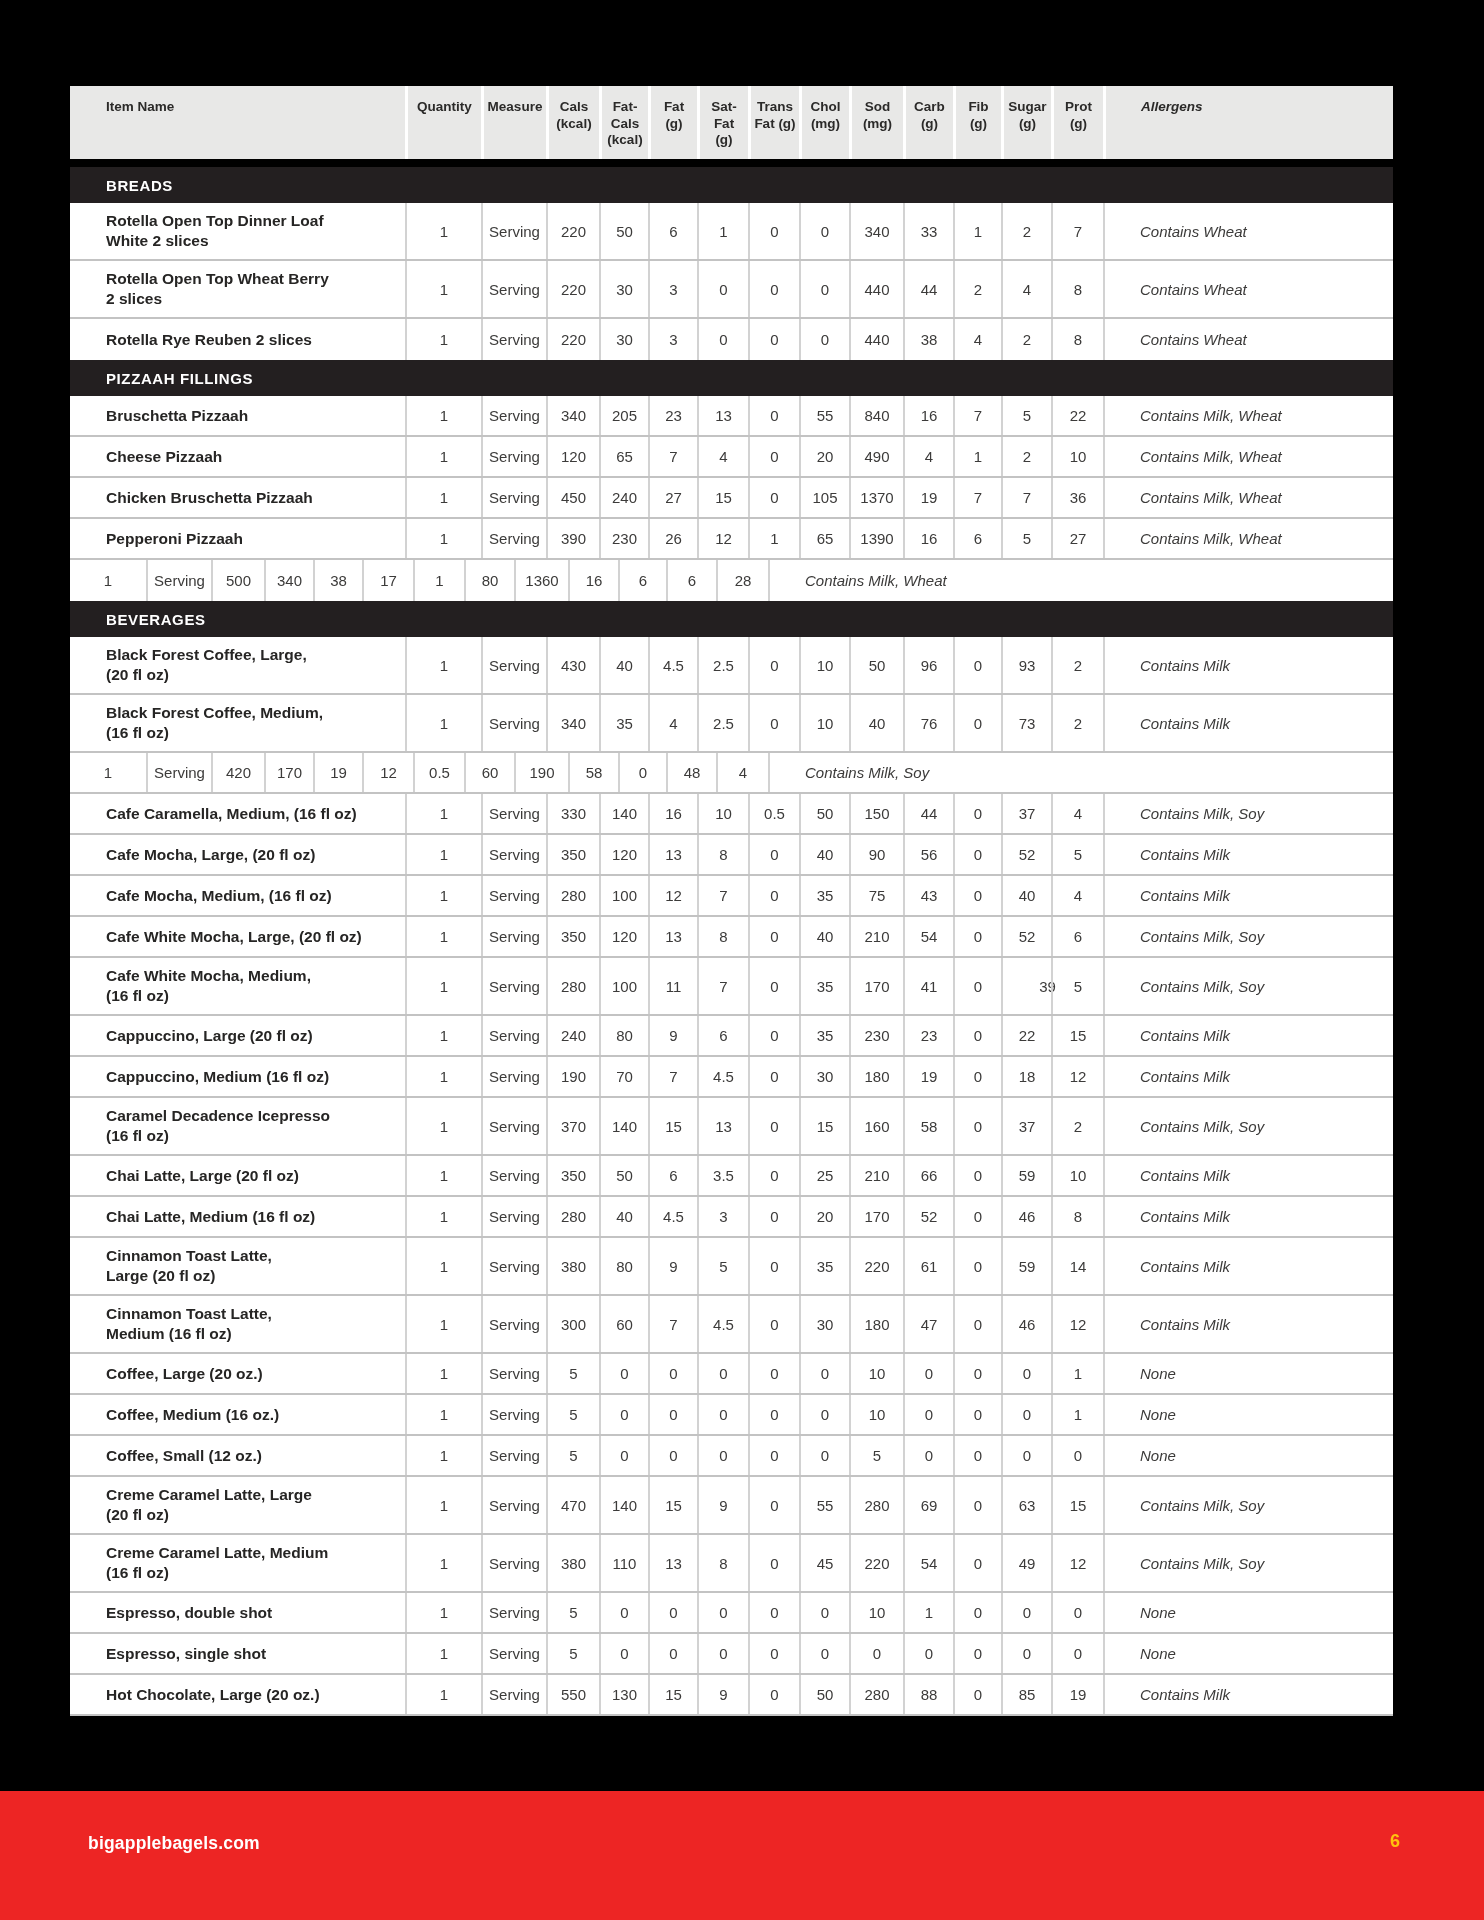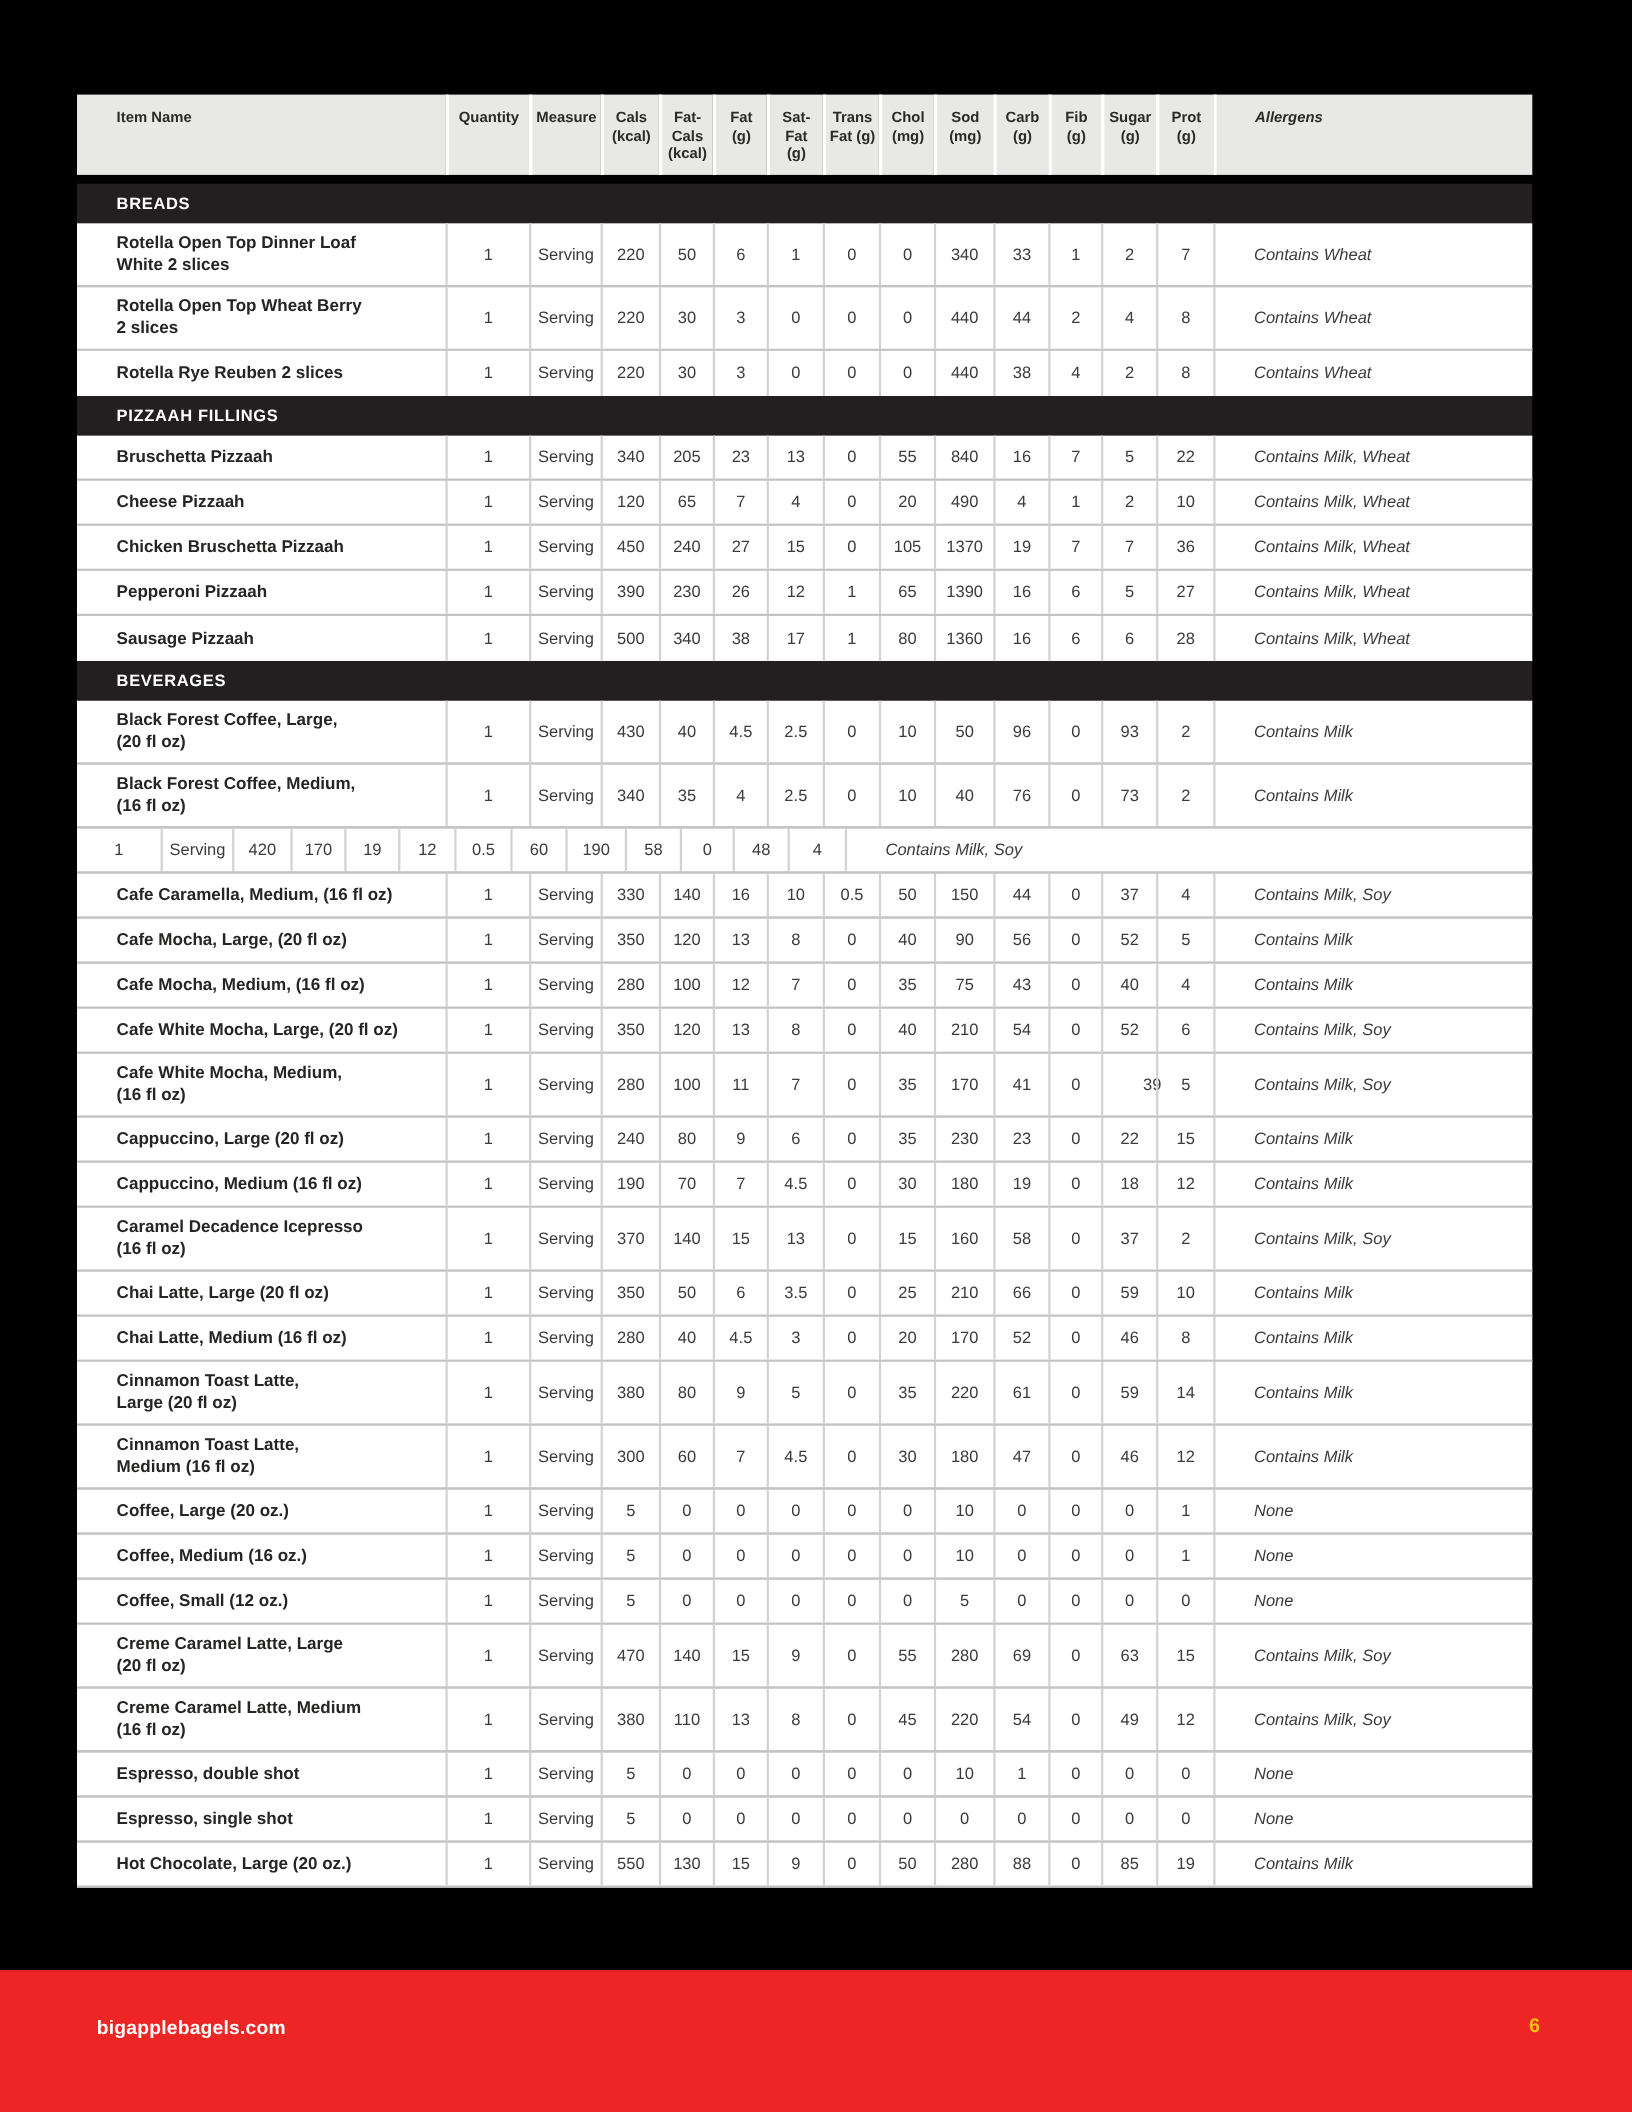--- a/index.html
+++ b/index.html
@@ -215,21 +215,20 @@
           <div class="cell" style="width: 51px;">1</div>
           <div class="cell" style="width: 50px;">65</div>
           <div class="cell" style="width: 54px;">1390</div>
           <div class="cell" style="width: 50px;">16</div>
           <div class="cell" style="width: 48px;">6</div>
           <div class="cell" style="width: 50px;">5</div>
           <div class="cell" style="width: 52px;">27</div>
           <div class="cell allerg" style="width: 290px;">Contains Milk, Wheat</div>
         </div>
         <div class="row no-sep">
-          <div class="cell item" style="width: 335px;">Sausage Pizzaah</div>
           <div class="cell" style="width: 76px;">1</div>
           <div class="cell" style="width: 65px;">Serving</div>
           <div class="cell" style="width: 53px;">500</div>
           <div class="cell" style="width: 49px;">340</div>
           <div class="cell" style="width: 49px;">38</div>
           <div class="cell" style="width: 51px;">17</div>
           <div class="cell" style="width: 51px;">1</div>
           <div class="cell" style="width: 50px;">80</div>
           <div class="cell" style="width: 54px;">1360</div>
           <div class="cell" style="width: 50px;">16</div>

